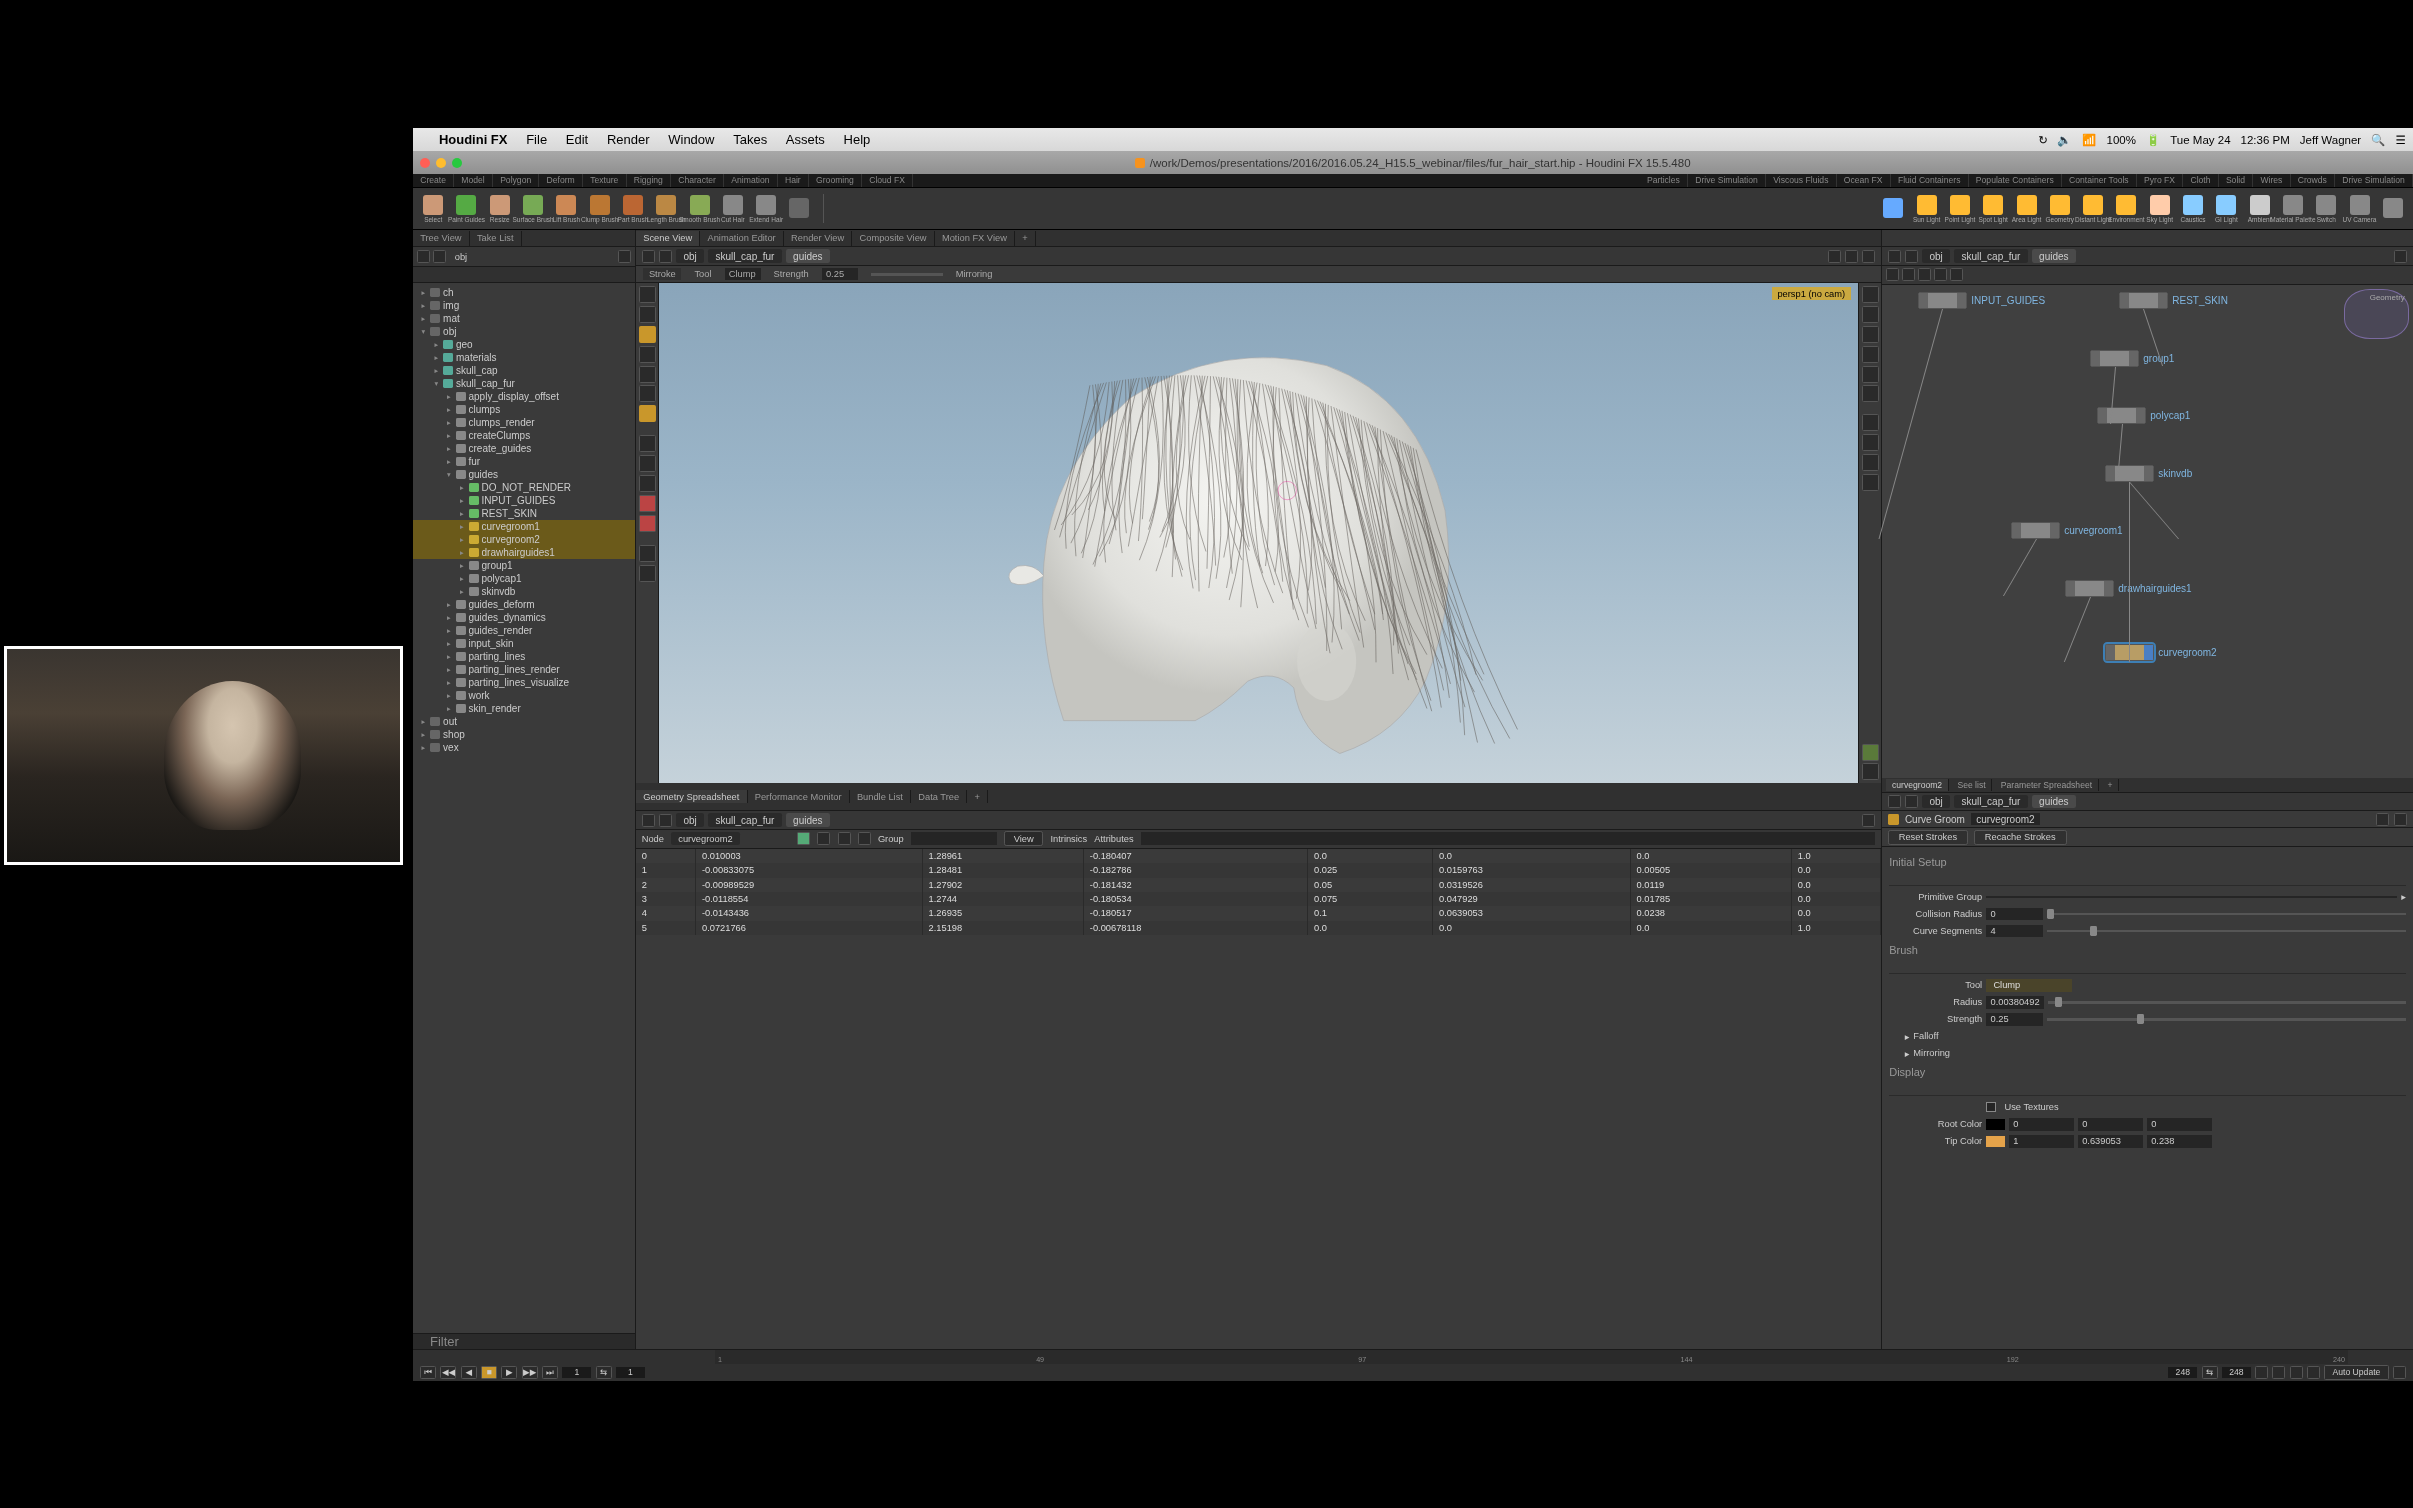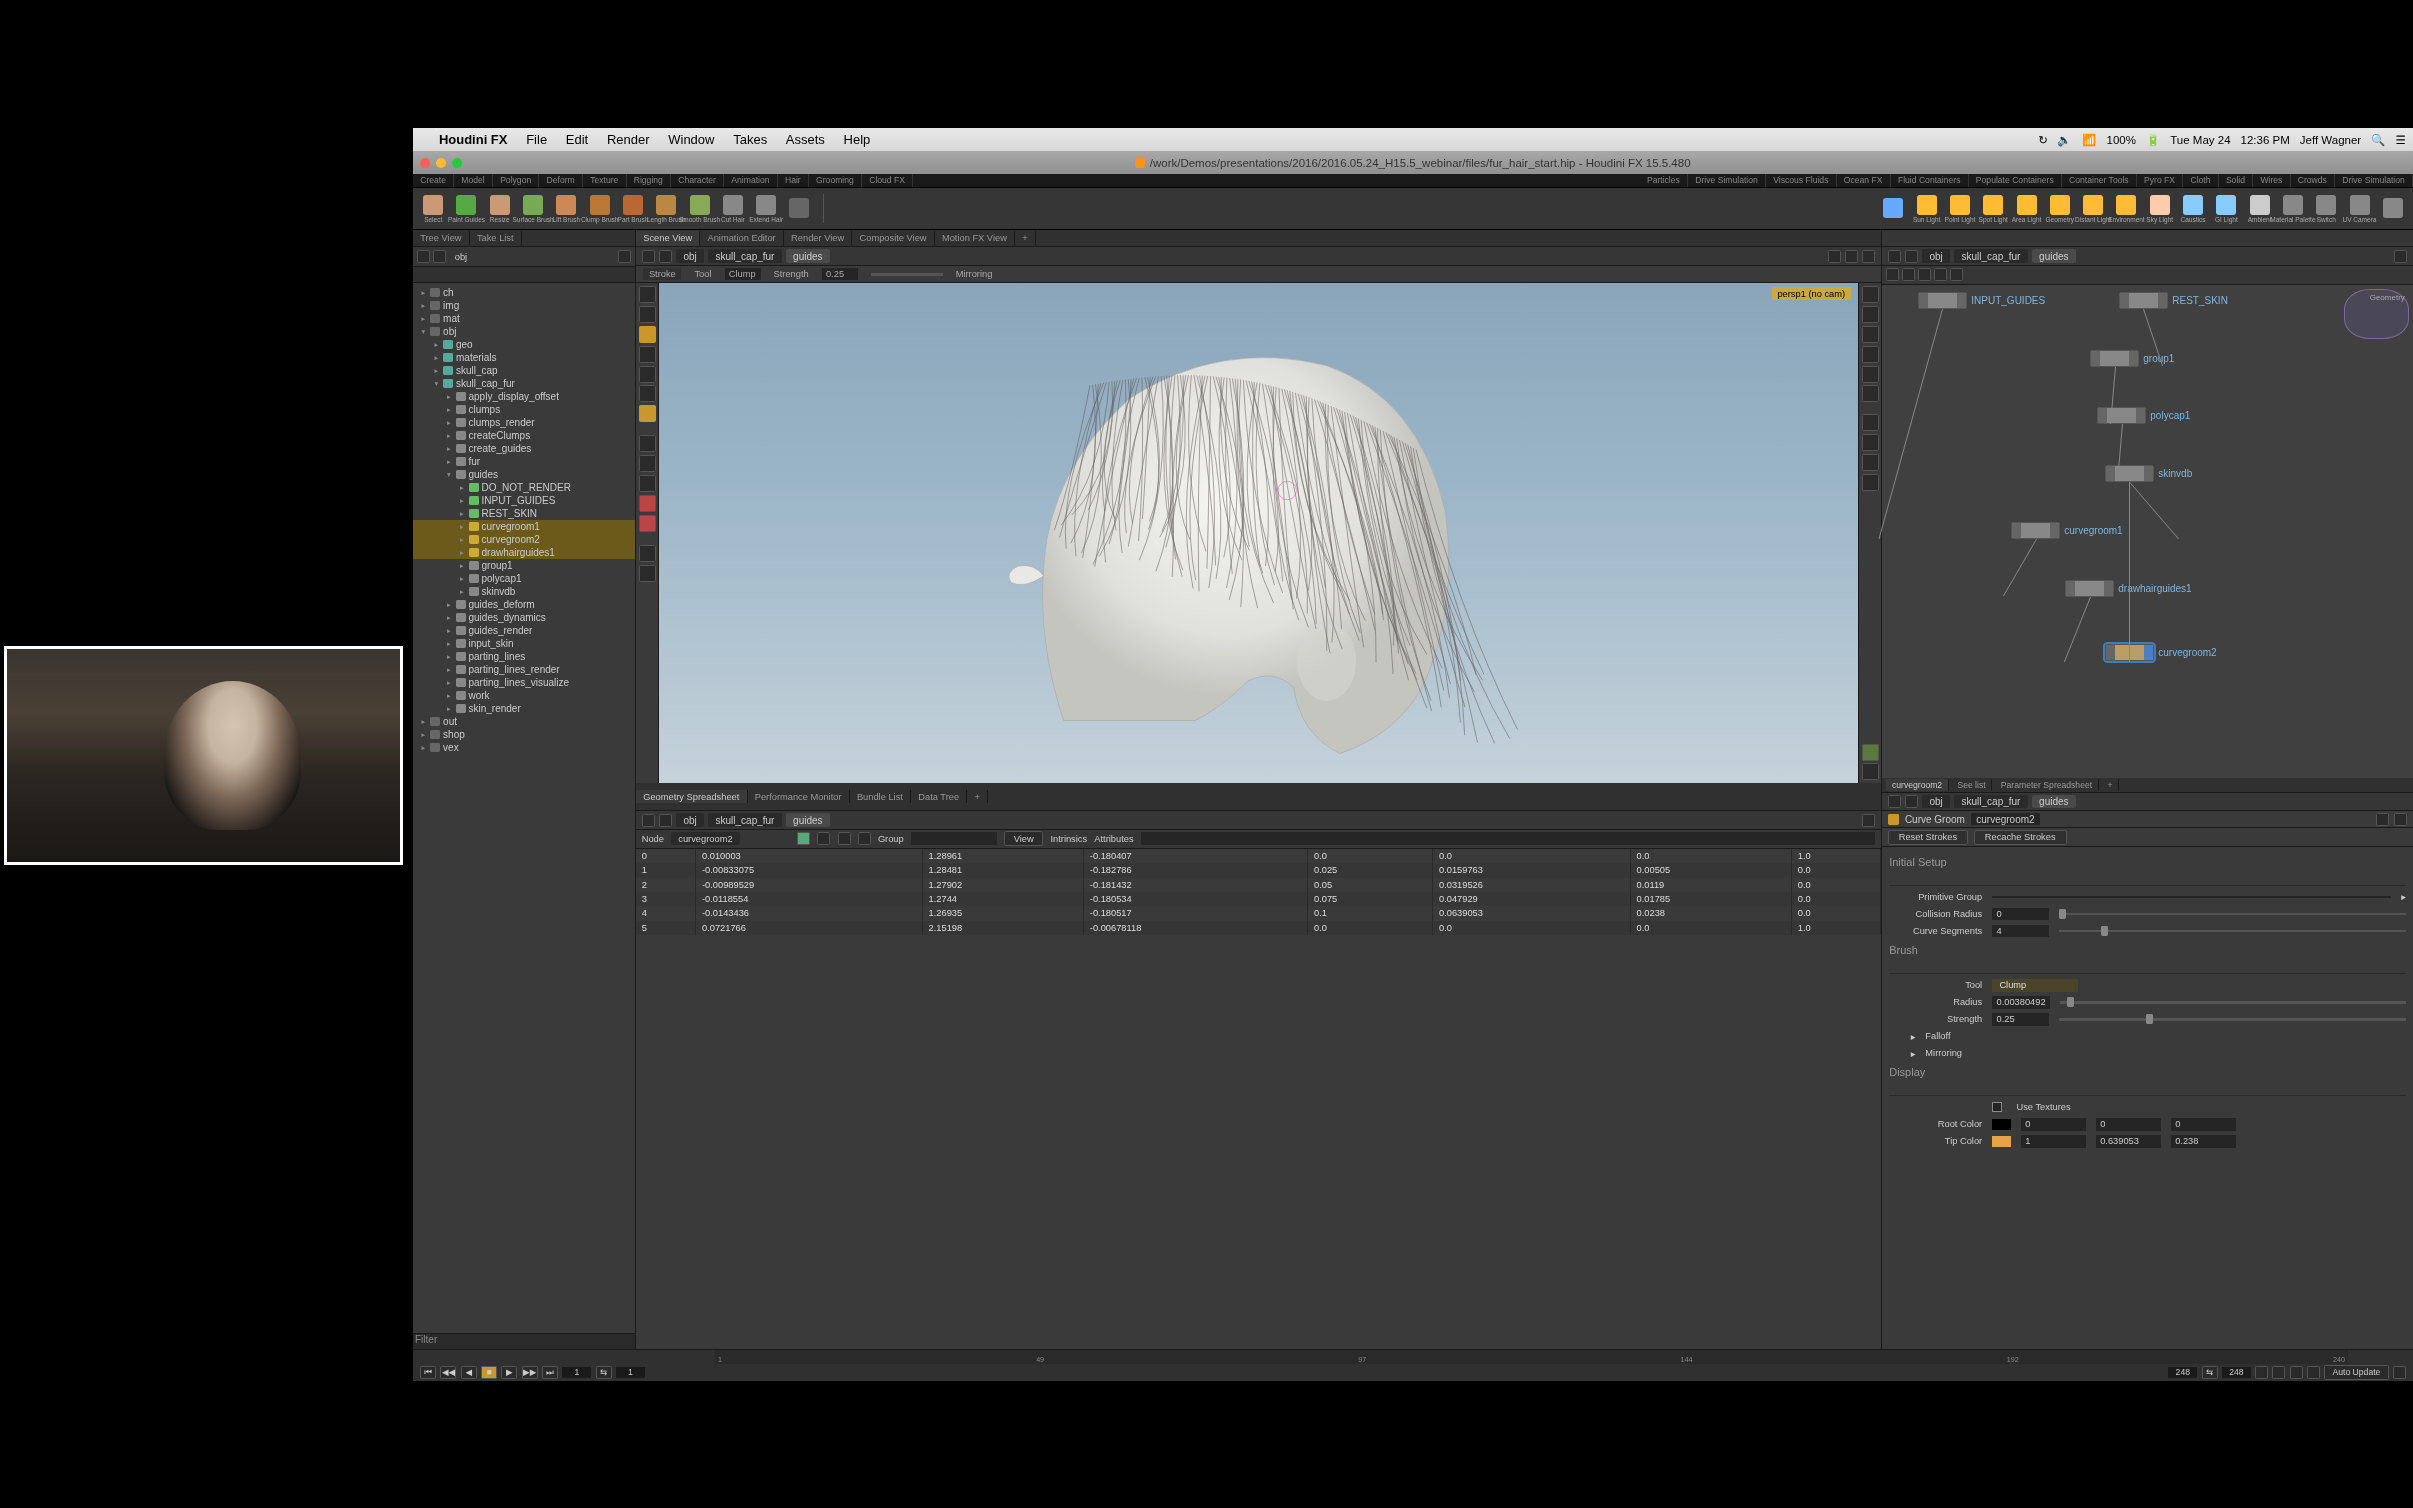--- a/index.html
+++ b/index.html
@@ -42,21 +42,21 @@
 
 
 .tree-top { height:20px; background:#363636; display:flex; align-items:center; padding:0 4.3px; gap:2.9px; border-bottom:0.7px solid #1a1a1a; }
 .mini-btn { width:13px; height:13px; background:#2a2a2a; border:0.7px solid #555; border-radius:1.4px; }
 .tree-path { height:16px; background:#303030; border-bottom:0.7px solid #1a1a1a; }
 .tree { flex:1; overflow:hidden; padding:2.9px 0; font-size:10px; color:#ccc; line-height:13px; }
 .tree-row { display:flex; align-items:center; height:13px; padding-left:2.9px; cursor:default; white-space:nowrap; }
 .tree-row.sel { background:#6b5a1a; }
 .tree-row .tri { width:8.6px; color:#888; font-size:7.2px; }
 .tree-row .ico { width:10px; height:8.6px; margin-right:2.9px; border-radius:1.4px; }
-.tree-filter { height:16px; background:#2a2a2a; border-top:0.7px solid #1a1a1a; display:flex; align-items:flex-start; padding:0 2px; font-size:10px; color:#888; }
+.tree-filter { height:16px; background:#2a2a2a; border-top:0.7px solid #1a1a1a; display:flex; align-items:flex-start; padding:0 17px; font-size:13px; color:#888; }
 
 
 .vp-tabs { height:17px; background:#303030; display:flex; align-items:center; font-size:9.3px; color:#999; border-bottom:0.7px solid #1a1a1a; }
 .vp-tabs span { padding:2.2px 7.2px; border-right:0.7px solid #1a1a1a; }
 .path-row { height:18.7px; background:#363636; display:flex; align-items:center; padding:0 5.7px; gap:4.3px; font-size:10px; color:#ccc; border-bottom:0.7px solid #1a1a1a; }
 .path-crumb { background:#2a2a2a; padding:1.4px 7.2px; border-radius:2.2px; }
 .path-crumb.active { background:#4a4a4a; }
 .stroke-bar { height:17px; background:#3a3a3a; display:flex; align-items:center; padding:0 7.2px; gap:13px; font-size:9.3px; color:#aaa; border-bottom:0.7px solid #1a1a1a; }
 .stroke-bar .field { background:#252525; padding:0.7px 4.3px; min-width:36px; display:inline-block; }
 .stroke-bar .slider { width:72px; height:2.9px; background:#555; display:inline-block; position:relative; }
@@ -101,21 +101,21 @@
 
 .param-tabs { height:14.4px; background:#303030; display:flex; align-items:center; font-size:8.6px; color:#999; border-bottom:0.7px solid #1a1a1a; padding:0 4.3px; gap:2.9px; }
 .param-tabs .t { padding:0.7px 5.7px; border-right:0.7px solid #1a1a1a; }
 .param-tabs .t.active { background:#3a3a3a; color:#ccc; }
 .param-header { height:17px; background:#3a3a3a; display:flex; align-items:center; padding:0 5.7px; gap:5.7px; font-size:10px; color:#ccc; border-bottom:0.7px solid #1a1a1a; }
 .param-header .ico { width:11.5px; height:11.5px; background:#c9972b; border-radius:1.4px; }
 .param-btns { height:18.7px; background:#3a3a3a; display:flex; align-items:center; padding:0 5.7px; gap:5.7px; border-bottom:0.7px solid #1a1a1a; }
 .param-btns .b { background:#303030; border:0.7px solid #555; padding:1.4px 10px; font-size:9.3px; color:#ccc; border-radius:2.2px; }
 .params { flex:1; background:#3a3a3a; padding:4.3px 7.2px; font-size:9.3px; color:#ccc; overflow:hidden; }
 .param-section { color:#999; font-size:11px; margin:4.3px 0 2.9px 0; border-bottom:0.7px solid #2a2a2a; padding-bottom:17px; }
-.param-row { display:flex; align-items:center; height:17px; gap:10px; }
+.param-row { display:flex; align-items:center; height:17px; gap:4px; }
 .param-row .lbl { width:93px; text-align:right; font-size:9.3px; color:#ccc; }
 .param-row .val { background:#252525; padding:1.4px 4.3px; min-width:57px; font-size:9.3px; }
 .param-row .slider { flex:1; height:2.9px; background:#555; position:relative; }
 .param-row .slider .h { position:absolute; width:7.2px; height:10px; top:-3.6px; background:#888; border-radius:1.4px; }
 .param-row .swatch { width:18.7px; height:11.5px; }
 .param-row .chan { background:#252525; padding:1.4px 4.3px; width:65px; font-size:9.3px; }
 .param-row .chk { width:10px; height:10px; border:0.7px solid #888; background:#252525; }
 .drop { background:#4a442a; padding:1.4px 7.2px; font-size:9.3px; color:#ddd; width:86px; }
 
 

